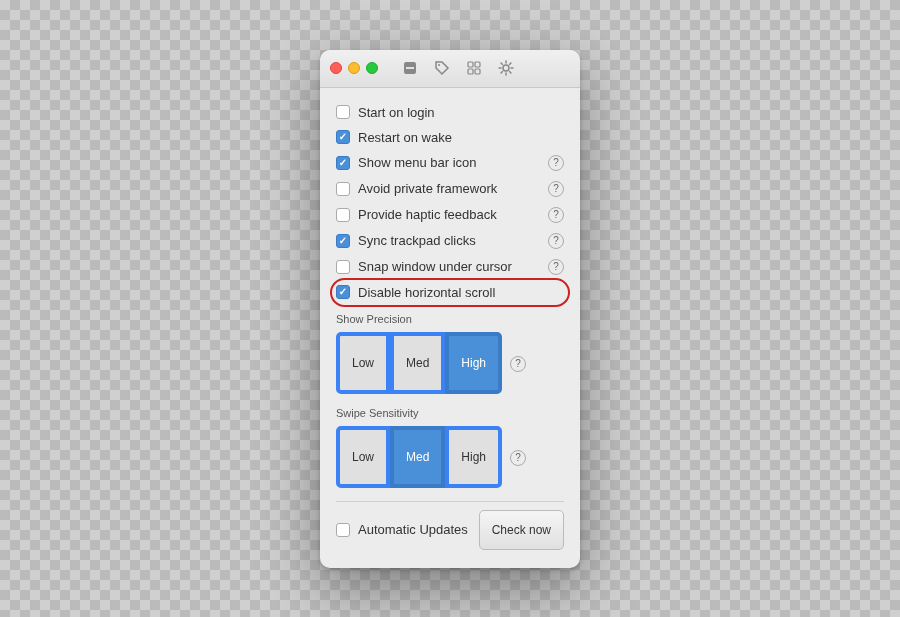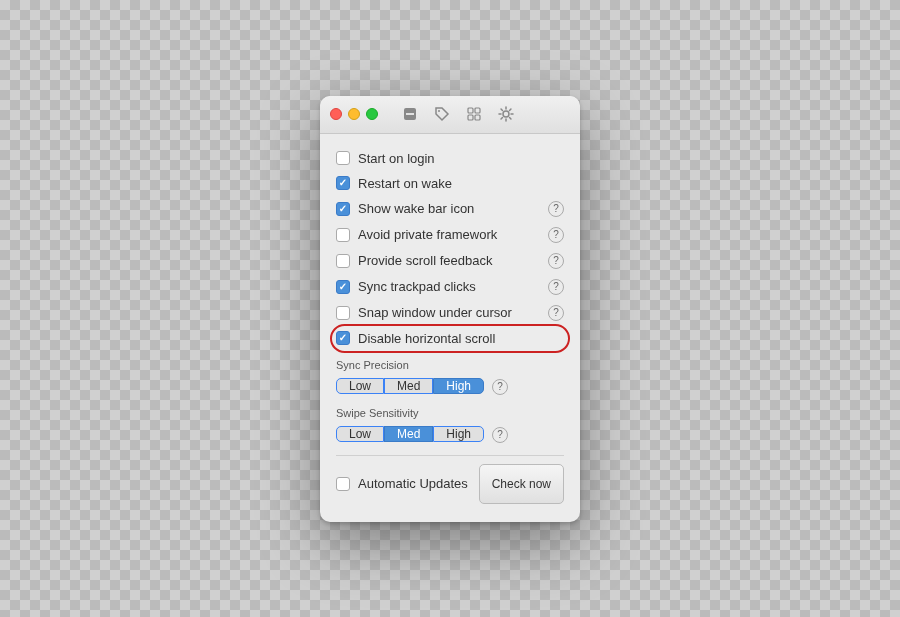--- a/index.html
+++ b/index.html
@@ -163,24 +163,24 @@
       margin-bottom: 4px;
     }
 
     .button-group {
       display: flex;
       gap: 0;
       margin-bottom: 2px;
     }
 
     .seg-btn {
-      padding: 0 12px;
+      padding: 20px 12px;
       font-size: 12px;
       background: #e0e0e0;
-      border: 1px solid #3b82f6;
+      border: 4px solid #3b82f6;
       cursor: pointer;
       color: #333;
     }
 
     .seg-btn:first-child {
       border-radius: 5px 0 0 5px;
     }
 
     .seg-btn:last-child {
       border-radius: 0 5px 5px 0;
@@ -276,37 +276,37 @@
     </div>
 
     <div class="checkbox-row">
       <div class="checkbox checked"></div>
       <span>Restart on wake</span>
     </div>
 
     <div class="checkbox-row has-help">
       <div class="left">
         <div class="checkbox checked"></div>
-        <span>Show wake bar icon</span>
+        <span>Show menu bar icon</span>
       </div>
       <div class="help-icon">?</div>
     </div>
 
     <div class="checkbox-row has-help">
       <div class="left">
         <div class="checkbox"></div>
         <span>Avoid private framework</span>
       </div>
       <div class="help-icon">?</div>
     </div>
 
     <div class="checkbox-row has-help">
       <div class="left">
         <div class="checkbox"></div>
-        <span>Provide scroll feedback</span>
+        <span>Provide haptic feedback</span>
       </div>
       <div class="help-icon">?</div>
     </div>
 
     <div class="checkbox-row has-help">
       <div class="left">
         <div class="checkbox checked"></div>
         <span>Sync trackpad clicks</span>
       </div>
       <div class="help-icon">?</div>
@@ -320,21 +320,21 @@
       <div class="help-icon">?</div>
     </div>
 
     <div class="highlighted-row">
       <div class="highlight-circle"></div>
       <div class="checkbox checked"></div>
       <span>Disable horizontal scroll</span>
     </div>
 
     <div>
-      <div class="section-label">Sync Precision</div>
+      <div class="section-label">Show Precision</div>
       <div class="button-group-row">
         <div class="button-group">
           <button class="seg-btn">Low</button>
           <button class="seg-btn">Med</button>
           <button class="seg-btn active">High</button>
         </div>
         <div class="help-icon">?</div>
       </div>
     </div>
 

